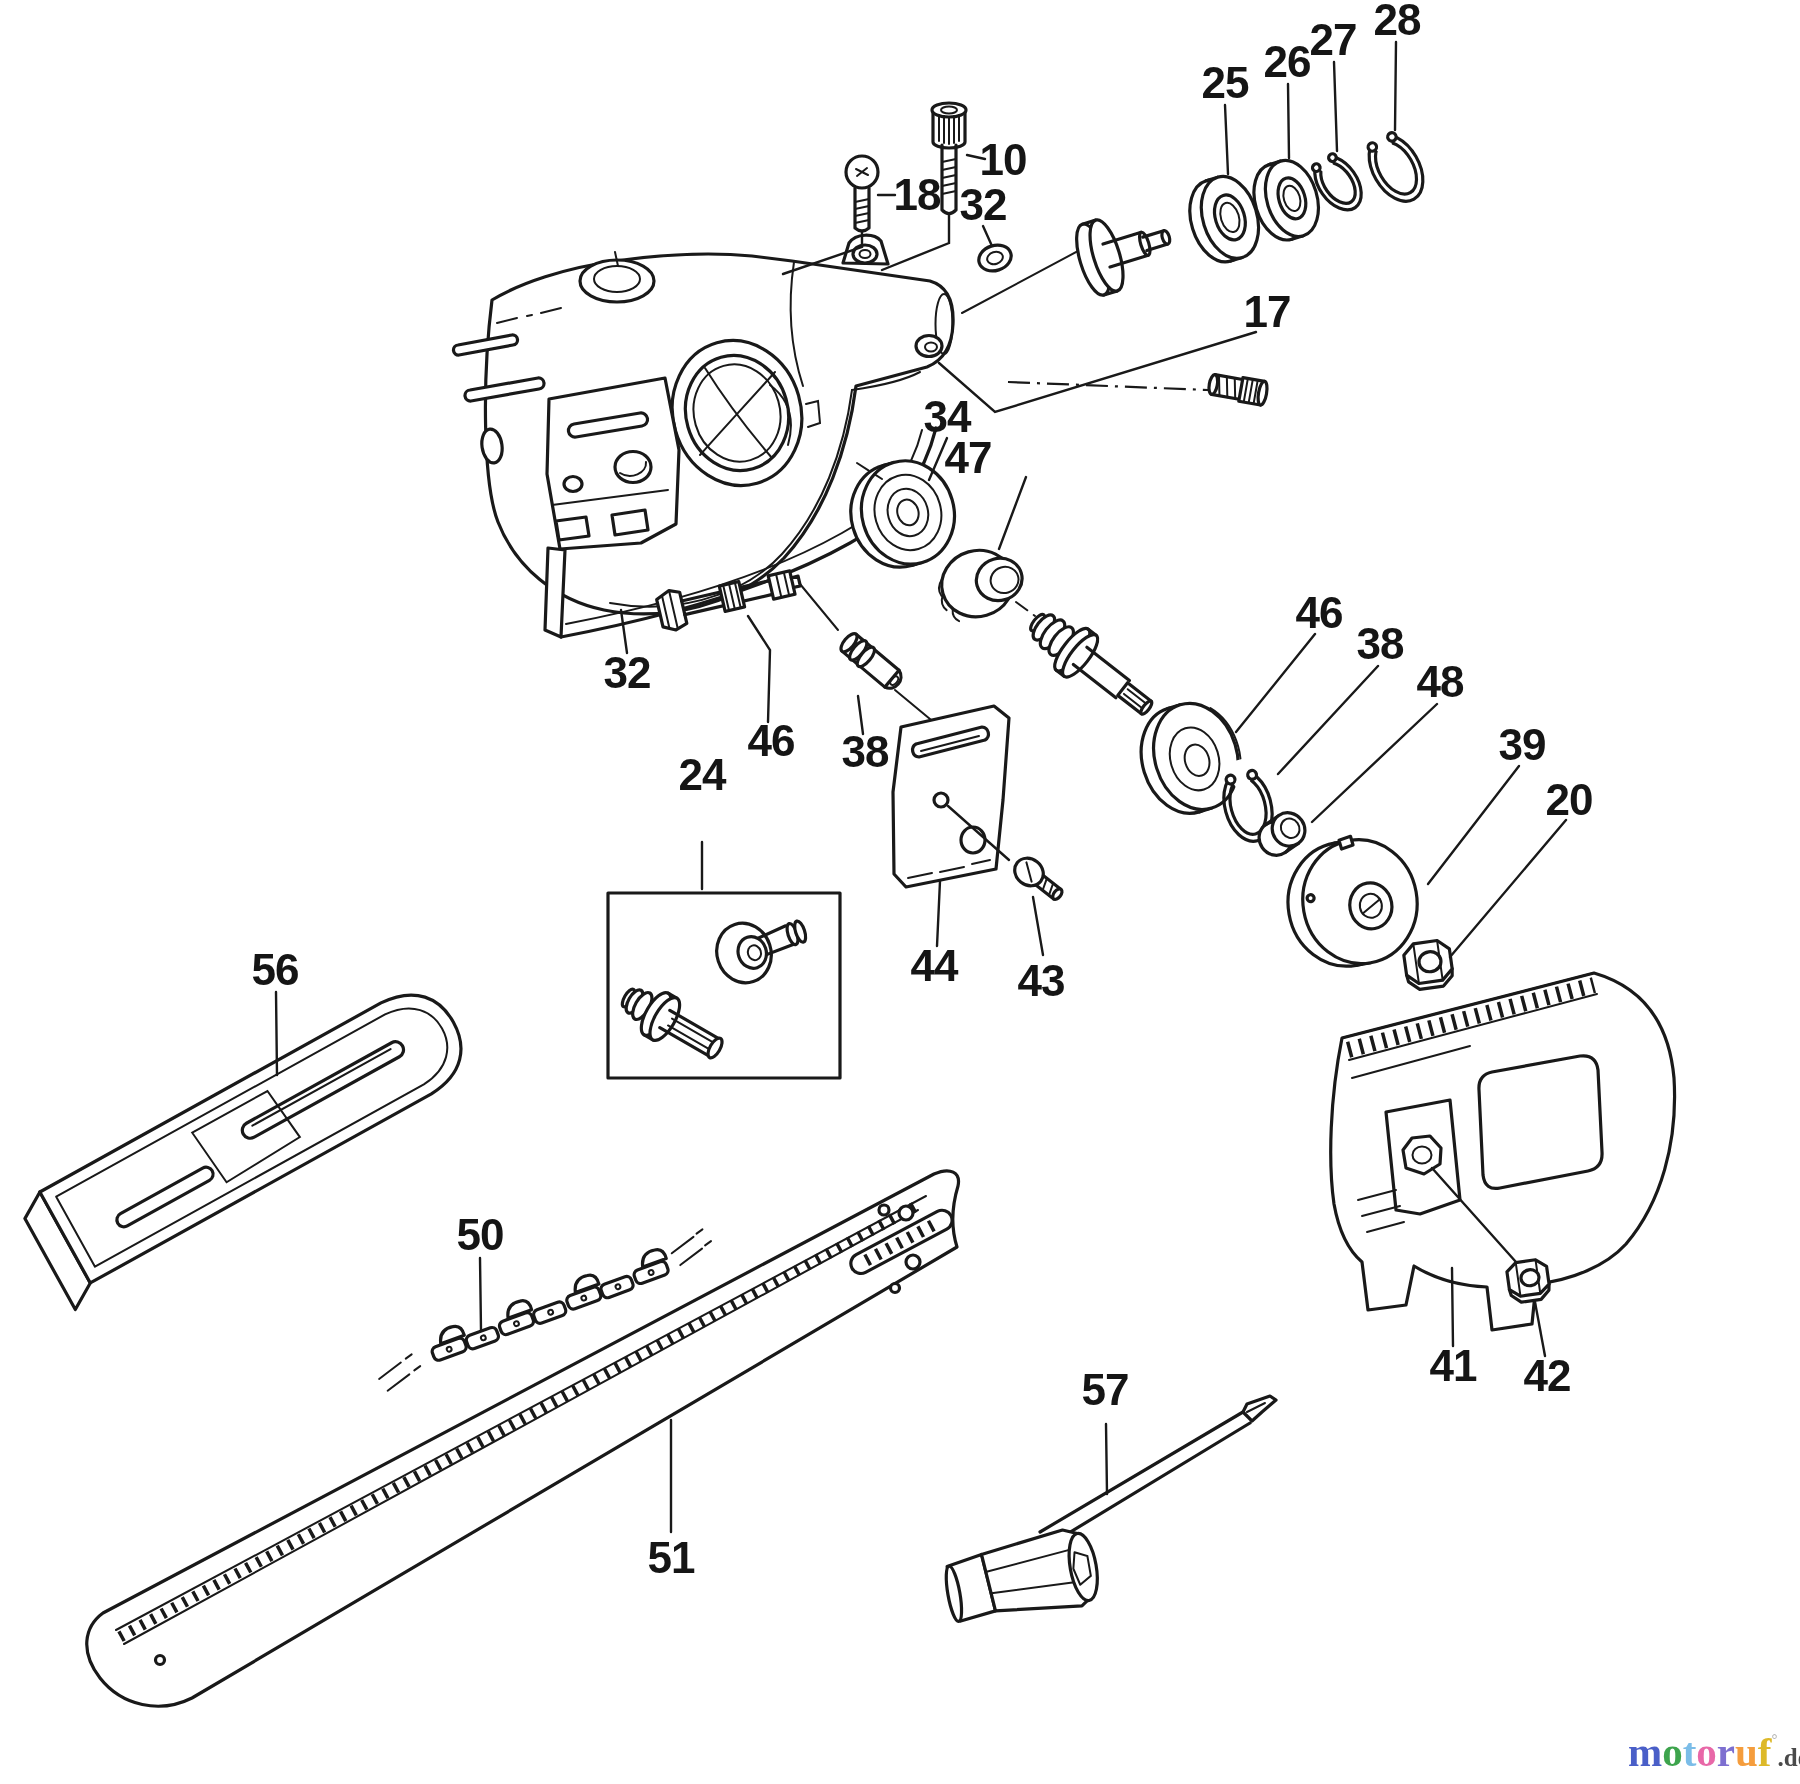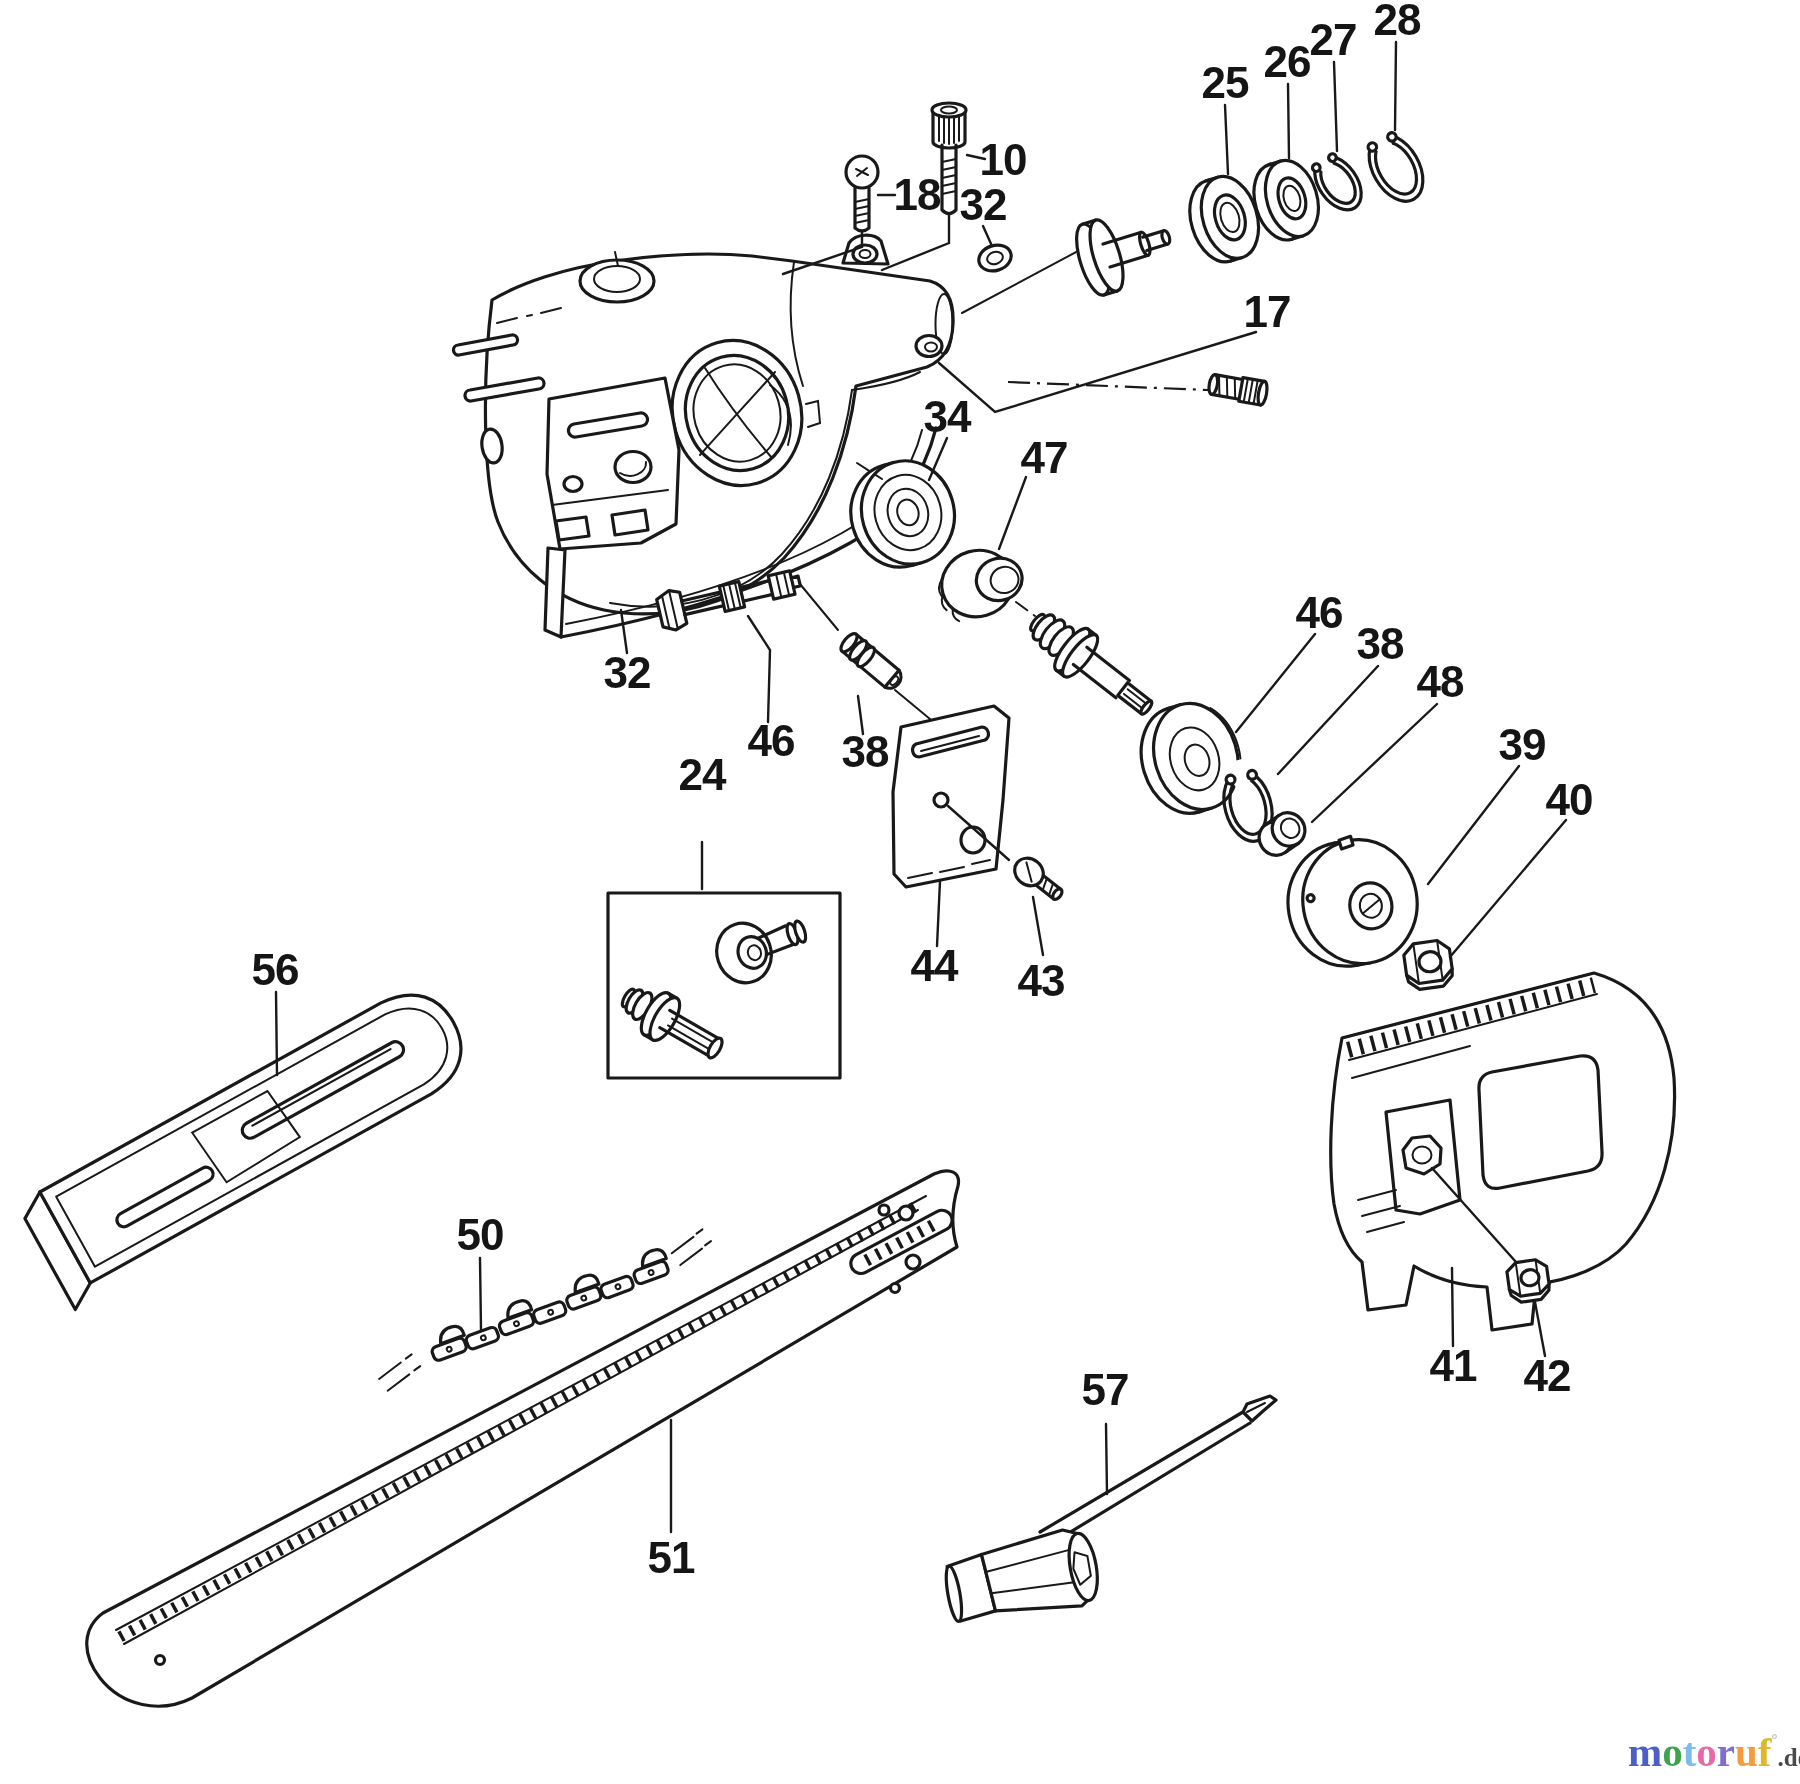--- a/index.html
+++ b/index.html
@@ -406,28 +406,28 @@
   <div class="plabel" style="left:702px;top:775px">24</div>
   <div class="plabel" style="left:1225px;top:83px">25</div>
   <div class="plabel" style="left:1287px;top:62px">26</div>
   <div class="plabel" style="left:1333px;top:40px">27</div>
   <div class="plabel" style="left:1397px;top:20px">28</div>
   <div class="plabel" style="left:983px;top:205px">32</div>
   <div class="plabel" style="left:947px;top:417px">34</div>
   <div class="plabel" style="left:1319px;top:613px">46</div>
   <div class="plabel" style="left:1380px;top:644px">38</div>
   <div class="plabel" style="left:1522px;top:745px">39</div>
-  <div class="plabel" style="left:1569px;top:800px">40</div>
+  <div class="plabel" style="left:1569px;top:800px">20</div>
   <div class="plabel" style="left:1453px;top:1366px">41</div>
   <div class="plabel" style="left:1547px;top:1376px">42</div>
   <div class="plabel" style="left:1041px;top:981px">43</div>
   <div class="plabel" style="left:934px;top:966px">44</div>
   <div class="plabel" style="left:865px;top:752px">38</div>
   <div class="plabel" style="left:771px;top:741px">46</div>
-  <div class="plabel" style="left:1044px;top:458px">47</div>
+  <div class="plabel" style="left:968px;top:458px">47</div>
   <div class="plabel" style="left:1440px;top:682px">48</div>
   <div class="plabel" style="left:480px;top:1235px">50</div>
   <div class="plabel" style="left:671px;top:1558px">51</div>
   <div class="plabel" style="left:275px;top:970px">56</div>
   <div class="plabel" style="left:1105px;top:1390px">57</div>
 
   <div class="wm"><span><span style="color: rgb(74, 95, 200);">m</span><span style="color: rgb(61, 164, 77);">o</span><span style="color: rgb(123, 189, 232);">t</span><span style="color: rgb(232, 104, 168);">o</span><span style="color: rgb(125, 111, 208);">r</span><span style="color: rgb(245, 157, 61);">u</span><span style="color: rgb(221, 185, 41);">f</span></span><span class="mk">°</span><span class="sfx">.de</span></div>
 
 </div>
 

